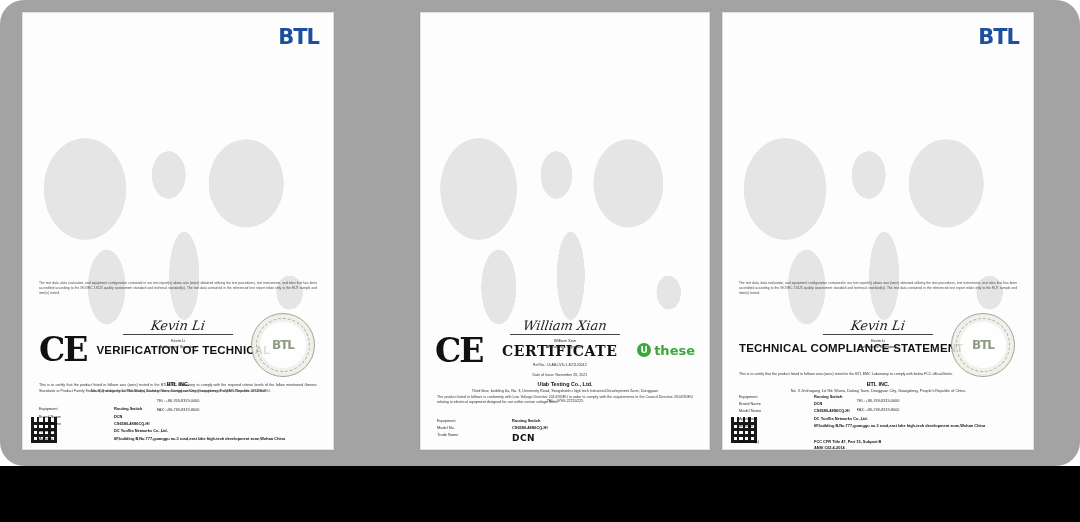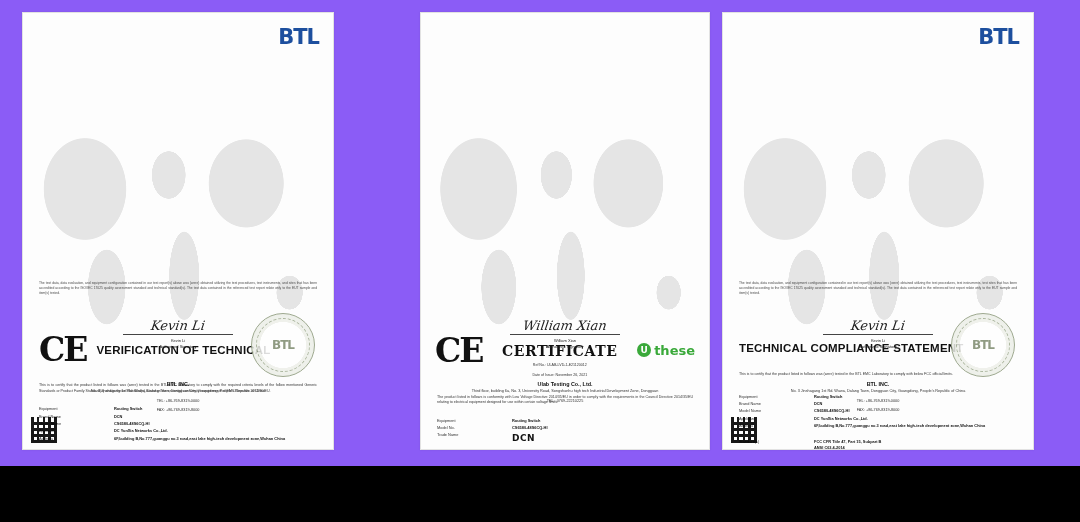--- a/index.html
+++ b/index.html
@@ -1,21 +1,21 @@
 <!DOCTYPE html>
 <html><head>
 <meta charset="utf-8">
 <style>
   html,body{margin:0;padding:0;}
   body{
     width:1080px;height:522px;background:#ffffff;
     font-family:"Liberation Sans", sans-serif;
     overflow:hidden;position:relative;
   }
-  .stage{position:absolute;left:0;top:0;width:1080px;height:466px;background:#8b5cf6;}
+  .stage{position:absolute;left:0;top:0;width:1080px;height:466px;background:#a3a3a3;border-radius:24px;}
   .footer-bar{position:absolute;left:0;top:466px;width:1080px;height:56px;background:#000;}
 
   .cert{
     position:absolute;top:12px;height:438px;background:#fdfdfd;
     border:1px solid #e2e2e2;box-sizing:border-box;overflow:hidden;
     box-shadow:0 0 2px rgba(0,0,0,.08);
   }
   #cert1{left:22px;width:312px;}
   #cert2{left:420px;width:290px;}
   #cert3{left:722px;width:312px;}

